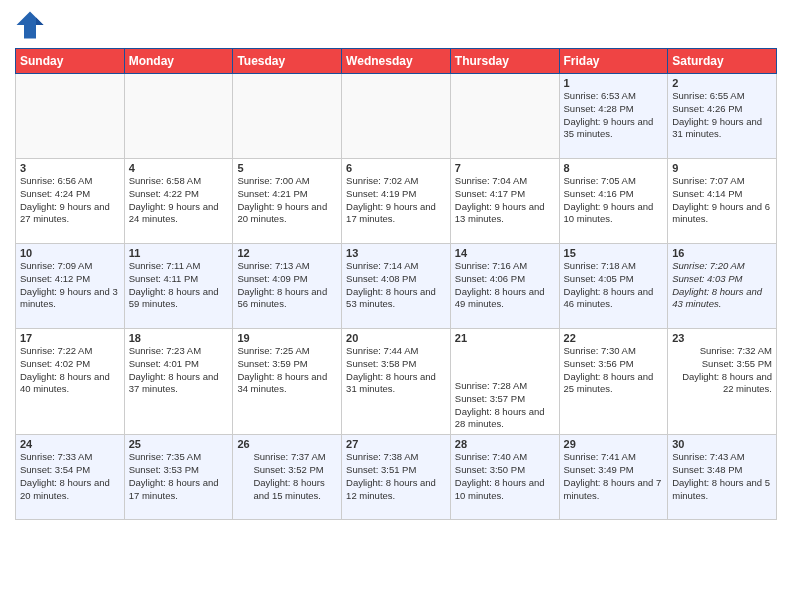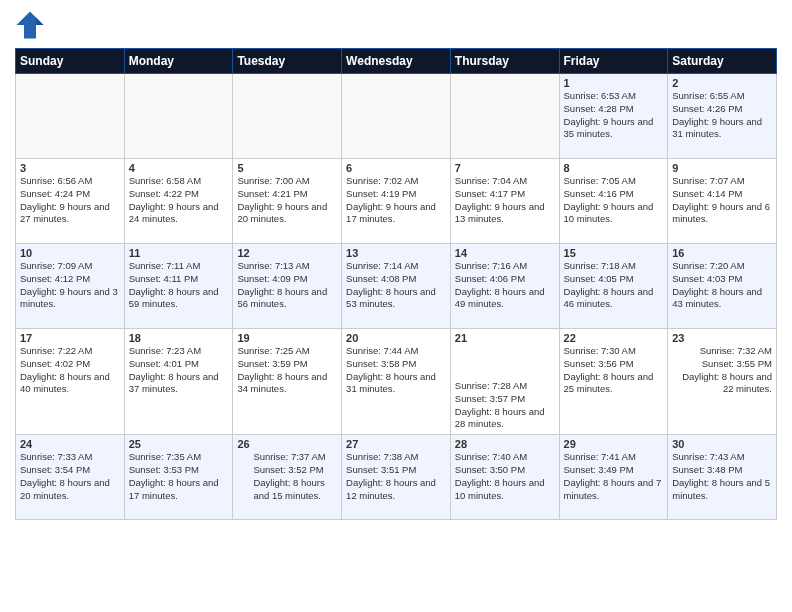--- a/index.html
+++ b/index.html
@@ -50,21 +50,21 @@
     .location {
       font-size: 14px;
       color: #444;
     }
     table {
       width: 100%;
       border-collapse: collapse;
       table-layout: fixed;
     }
     thead tr th {
-      background: #0f172a;
+      background: #ef4444;
       color: #fff;
       font-size: 12px;
       font-weight: bold;
       padding: 5px 4px;
       text-align: left;
       border: 1px solid #1a4f9a;
     }
     tbody tr td {
       border: 1px solid #ccc;
       vertical-align: top;
@@ -224,21 +224,21 @@
 Daylight: 8 hours and 49 minutes.</div>
           </td>
           <td>
             <span class="day-number">15</span>
             <div class="day-info" style="white-space: pre-line;">Sunrise: 7:18 AM
 Sunset: 4:05 PM
 Daylight: 8 hours and 46 minutes.</div>
           </td>
           <td>
             <span class="day-number">16</span>
-            <div class="day-info" style="white-space: pre-line;">Sunrise: 7:20 AM
+            <div class="day-info" style="white-space: pre-line; font-style: italic;">Sunrise: 7:20 AM
 Sunset: 4:03 PM
 Daylight: 8 hours and 43 minutes.</div>
           </td>
         </tr>
         <tr>
           <td>
             <span class="day-number">17</span>
             <div class="day-info" style="white-space: pre-line;">Sunrise: 7:22 AM
 Sunset: 4:02 PM
 Daylight: 8 hours and 40 minutes.</div>

